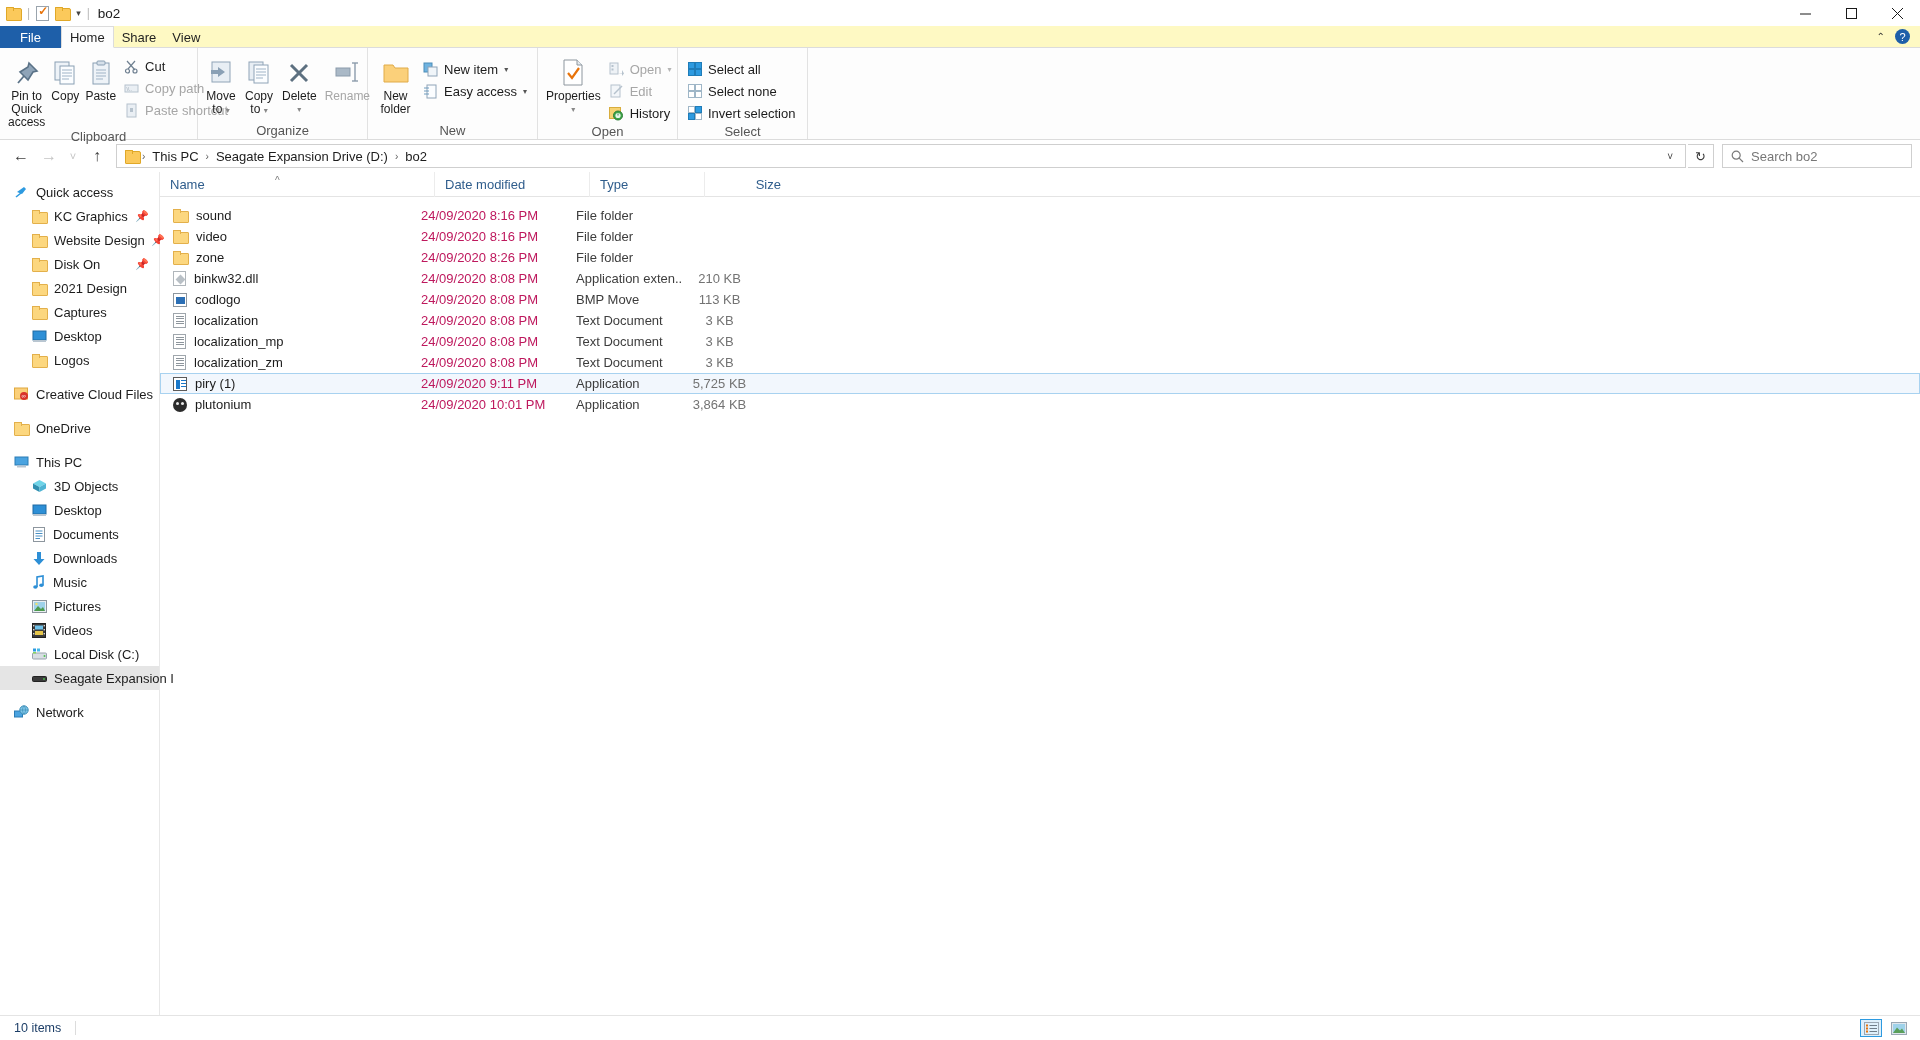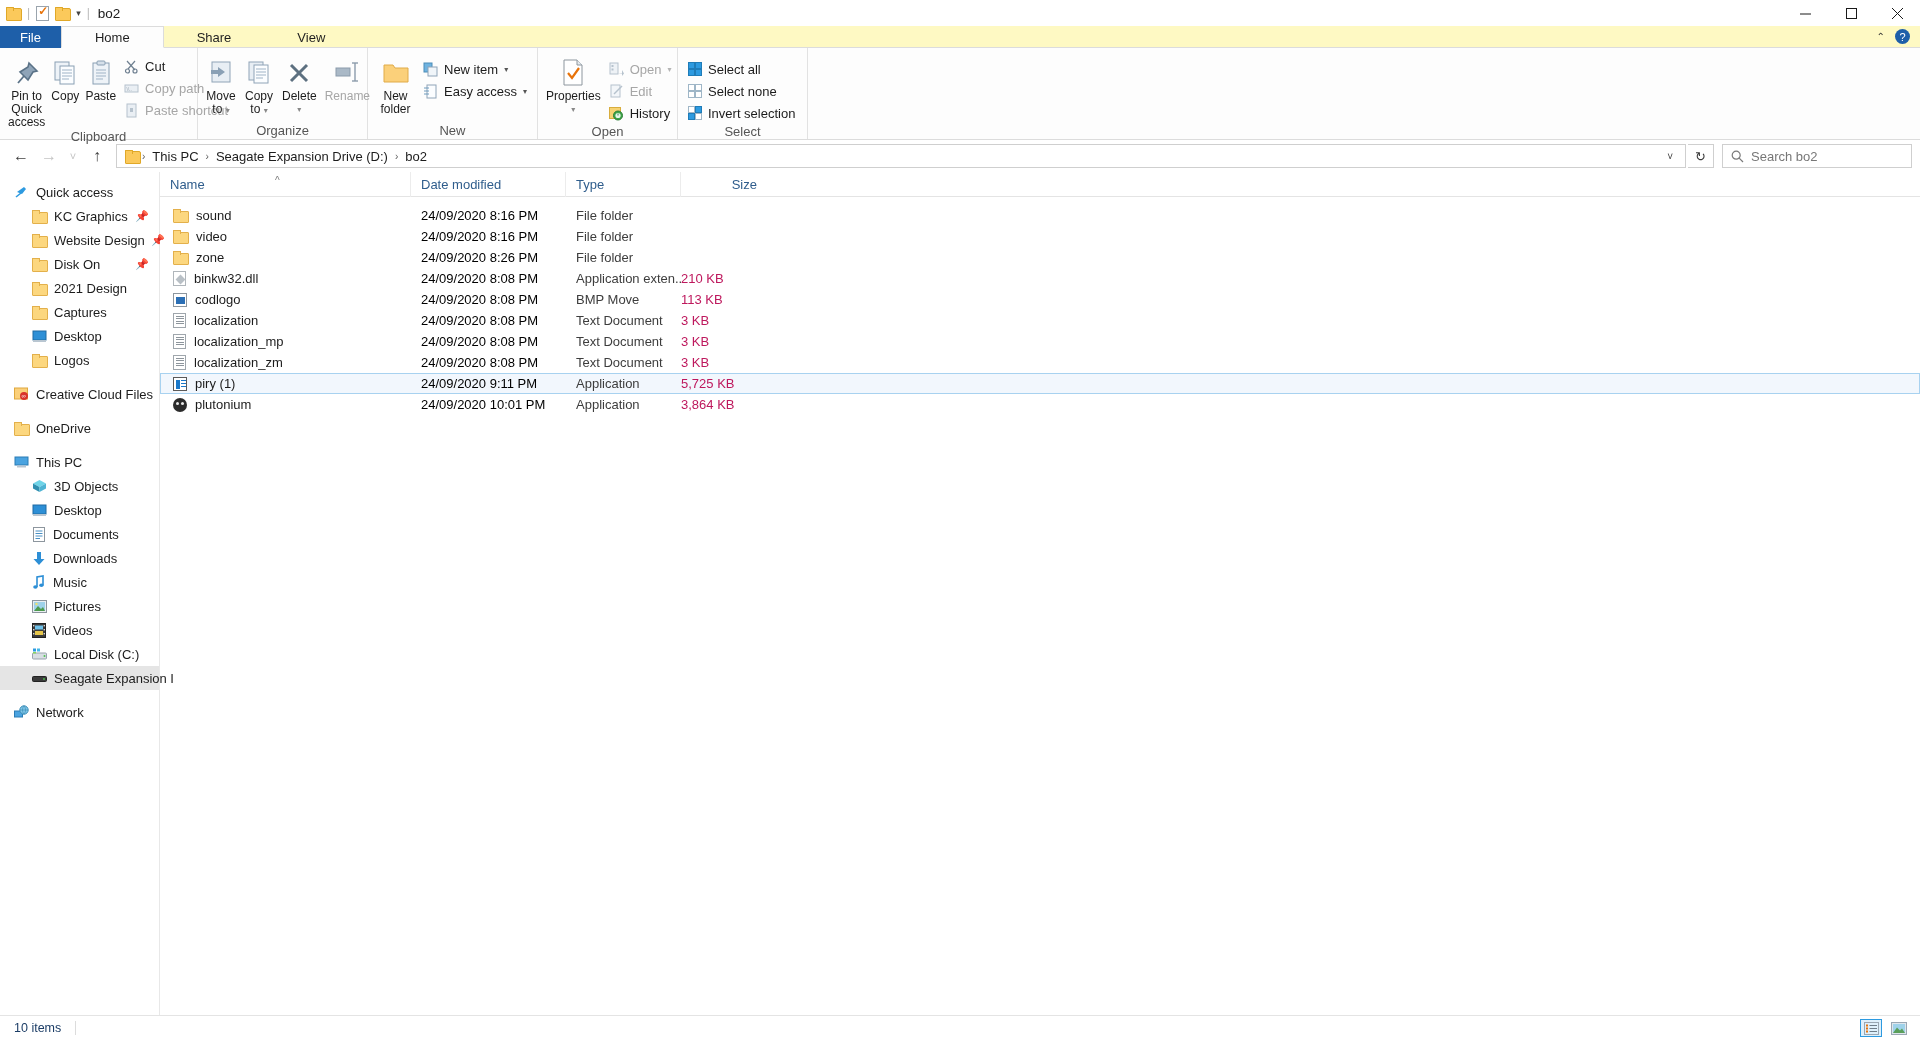--- a/index.html
+++ b/index.html
@@ -44,21 +44,21 @@
     width: 46px; height: 100%; display: flex; align-items: center; justify-content: center;
     font-size: 12px; color: #1a1a1a;
   }
 
   
   .tabstrip {
     height: 22px; display: flex; align-items: stretch; background: #fef9c3;
     border-bottom: 1px solid #dcdcdc; position: relative;
   }
   .tab {
-    padding: 0 33px; display: flex; align-items: center; font-size: 13px;
+    padding: 0 8px; display: flex; align-items: center; font-size: 13px;
     color: #1f1f1f; height: 22px; position: relative; top: 0;
   }
   .tab.file { background: #1e5fa9; color: #fff; padding: 0 20px; }
   .tab.active {
     background: #fdfdfd; border: 1px solid #dcdcdc; border-bottom: 1px solid #fdfdfd;
     z-index: 2;
   }
   .tab-right { margin-left:auto; display:flex; align-items:center; gap:10px; padding-right:10px; }
   .tab-right .caret { font-size: 10px; color: #2b2b2b; }
   .help-circle {
@@ -147,36 +147,36 @@
   
   .filepane { flex: 1; display: flex; flex-direction: column; background: #fff; }
   .colhead {
     height: 25px; display: flex; align-items: center;
     border-bottom: 1px solid #e4e4e4; font-size: 13px; color: #2f5d8c;
     position: relative;
   }
   .colhead .ch { padding-left: 10px; position: relative; height: 25px; line-height: 25px; }
   .colhead .ch + .ch { border-left: 1px solid #ececec; }
   .ch-name { width: 250px; }
-  .ch-date { width: 155px; }
+  .ch-date { width: 155px; margin-left: 24px; }
   .ch-type { width: 115px; }
   .ch-size { width: 85px; text-align: right; padding-right: 8px; padding-left: 0; }
   .sortmark { position: absolute; left: 115px; top: -4px; font-size: 10px; color: #7a7a7a; }
 
   .rows { padding-top: 8px; }
   .frow {
     height: 21px; display: flex; align-items: center; font-size: 13px;
     color: #1c1c1c; border: 1px solid transparent;
   }
   .frow.selected { background: #f2f7fd; border: 1px solid #a8d2f0; }
   .fc { overflow: hidden; white-space: nowrap; }
   .fc-name { width: 250px; display: flex; align-items: center; gap: 8px; padding-left: 12px; }
-  .fc-date { width: 155px; padding-left: 10px; color: #000000; }
+  .fc-date { width: 155px; padding-left: 10px; color: #be185d; }
   .fc-type { width: 115px; padding-left: 10px; color: #3d3d3d; }
-  .fc-size { width: 85px; text-align: left; padding-right: 8px; color: #be185d; }
+  .fc-size { width: 85px; text-align: center; padding-right: 8px; color: #737373; }
 
   .doc-ico { width: 13px; height: 15px; flex:none; background:#fff; border:1px solid #9fa6ac; position:relative; }
   .doc-ico .lines { position:absolute; left:2px; top:2px; width:8px; height:10px;
       background: repeating-linear-gradient(to bottom,#8d959c 0 1px,transparent 1px 2.4px); }
   .dll-ico { width: 13px; height: 15px; flex:none; background:#fff; border:1px solid #b0b6bb; position:relative; }
   .dll-ico::after { content:""; position:absolute; right:1px; bottom:2px; width:7px; height:7px;
       background:#b9c0c6; transform: rotate(45deg); }
   .bmp-ico { width: 14px; height: 14px; flex:none; background:#fff; border:1px solid #8d969e; position:relative; }
   .bmp-ico::after { content:""; position:absolute; left:2px; top:3px; width:9px; height:7px; background:#2b6fb5; }
   .app-ico { width: 14px; height: 14px; flex:none; background:#fff; border:1px solid #5a5a5a; position:relative; }

